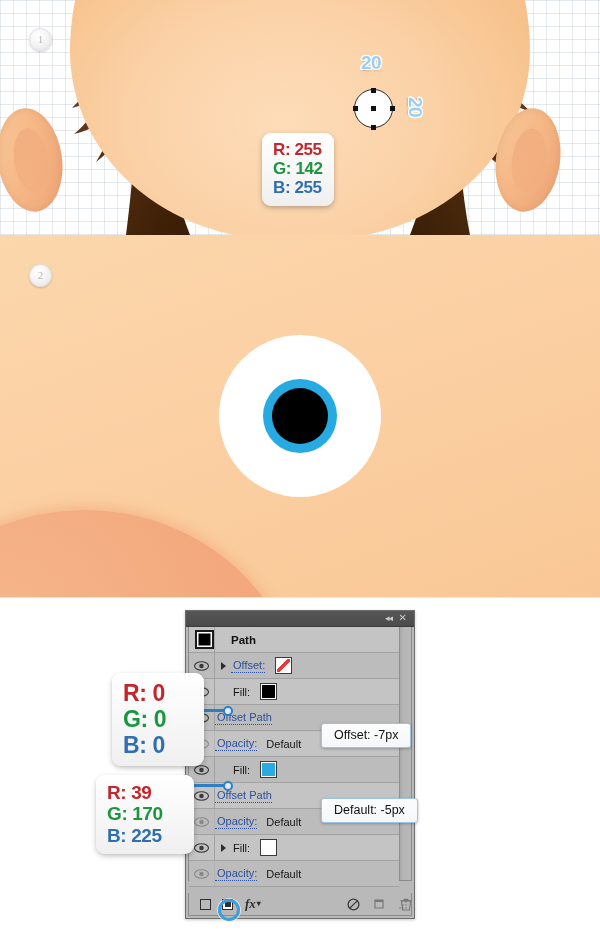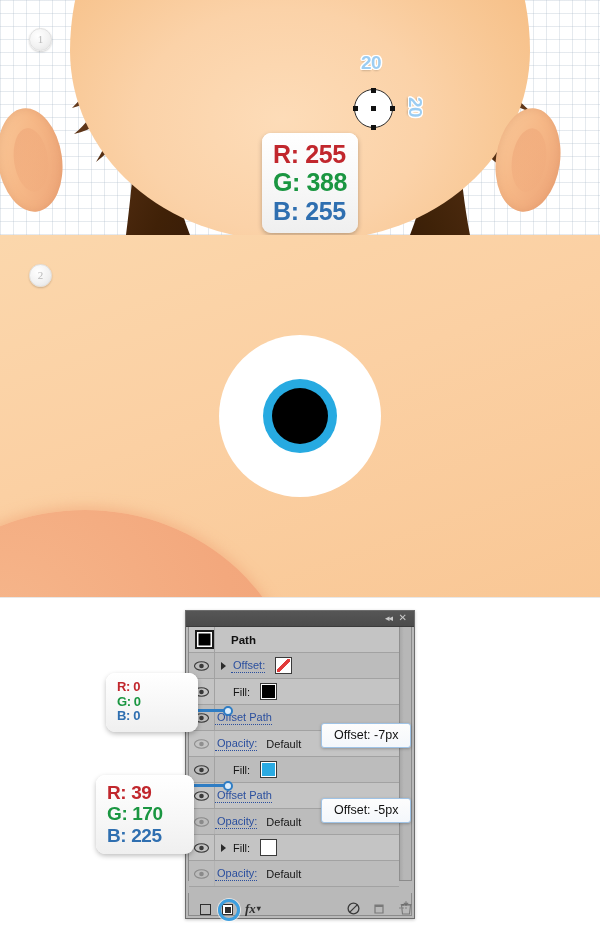--- a/index.html
+++ b/index.html
@@ -86,22 +86,22 @@
     padding:7px 11px 8px 11px;
     font-family:"Liberation Sans", sans-serif;
     font-weight:bold;
     line-height:1.13;
     letter-spacing:-.4px;
   }
   .rgb-box div{white-space:nowrap;}
   .rgb-r{color:#c1272d;}
   .rgb-g{color:#1a9641;}
   .rgb-b{color:#2f6fb0;}
-  .rgb-1{left:262px;top:133px;font-size:25px;}
-  .rgb-2{left:106px;top:673px;font-size:13px;width:70px;}
+  .rgb-1{left:262px;top:133px;font-size:17px;}
+  .rgb-2{left:112px;top:673px;font-size:23px;width:70px;}
   .rgb-3{left:96px;top:775px;font-size:19px;width:76px;}
 
   
   .sec2{
     position:absolute;left:0;top:235px;width:600px;height:363px;overflow:hidden;
     background:linear-gradient(160deg,#fbd7ac 0%,#fbd0a3 45%,#f9c795 100%);
   }
   .cheek{
     position:absolute;left:-130px;top:275px;width:430px;height:400px;
     border-radius:50%;
@@ -236,21 +236,21 @@
     white-space:nowrap;
     box-shadow:0 1px 3px rgba(0,0,0,.25);
   }
   .tooltip.t7{left:321px;top:723px;}
   .tooltip.t5{left:321px;top:798px;}
 
   .panel-foot{
     position:absolute;left:2px;right:2px;bottom:2px;height:22px;
     background:#b9b9b9;
     border:1px solid #8b8b8b;border-top:none;
-    display:flex;align-items:flex-end;
+    display:flex;align-items:center;
   }
   .foot-ic{
     color:#2f2f2f;font-size:12px;line-height:12px;display:flex;align-items:center;justify-content:center;
   }
   .fi1{margin-left:11px;}
   .fi2{margin-left:11px;position:relative;}
   .fi3{margin-left:12px;font-style:italic;font-family:"Liberation Serif",serif;font-weight:bold;font-size:13px;}
   .fi4{margin-left:86px;}
   .fi5{margin-left:14px;opacity:.5;}
   .fi6{margin-left:14px;opacity:.5;}
@@ -334,21 +334,21 @@
     <div class="anchor-circle">
       <span class="pt t"></span>
       <span class="pt b"></span>
       <span class="pt l"></span>
       <span class="pt r"></span>
       <span class="pt c"></span>
     </div>
 
     <div class="rgb-box rgb-1">
       <div class="rgb-r">R: 255</div>
-      <div class="rgb-g">G: 388</div>
+      <div class="rgb-g">G: 142</div>
       <div class="rgb-b">B: 255</div>
     </div>
   </div>
 
   <div class="sec2">
     <div class="cheek"></div>
   </div>
   <div class="badge b2">2</div>
   <div class="eye-white"></div>
   <div class="eye-iris"></div>
@@ -522,21 +522,21 @@
           <circle cx="4" cy="5" r="0.8" fill="#4a4a4a"></circle>
           <circle cx="7" cy="8" r="0.8" fill="#4a4a4a"></circle>
           <circle cx="4" cy="8" r="0.8" fill="#4a4a4a"></circle>
           <circle cx="1" cy="8" r="0.8" fill="#4a4a4a"></circle>
         </svg>
       </span>
     </div>
   </div>
 
   <div class="tooltip t7">Offset: -7px</div>
-  <div class="tooltip t5">Offset: -5px</div>
+  <div class="tooltip t5">Default: -5px</div>
 
   <div class="hl-ring"></div>
 
   <div class="conn c1">
       <span class="knob"></span>
     </div>
   <div class="conn c2">
       <span class="knob"></span>
     </div>
 

